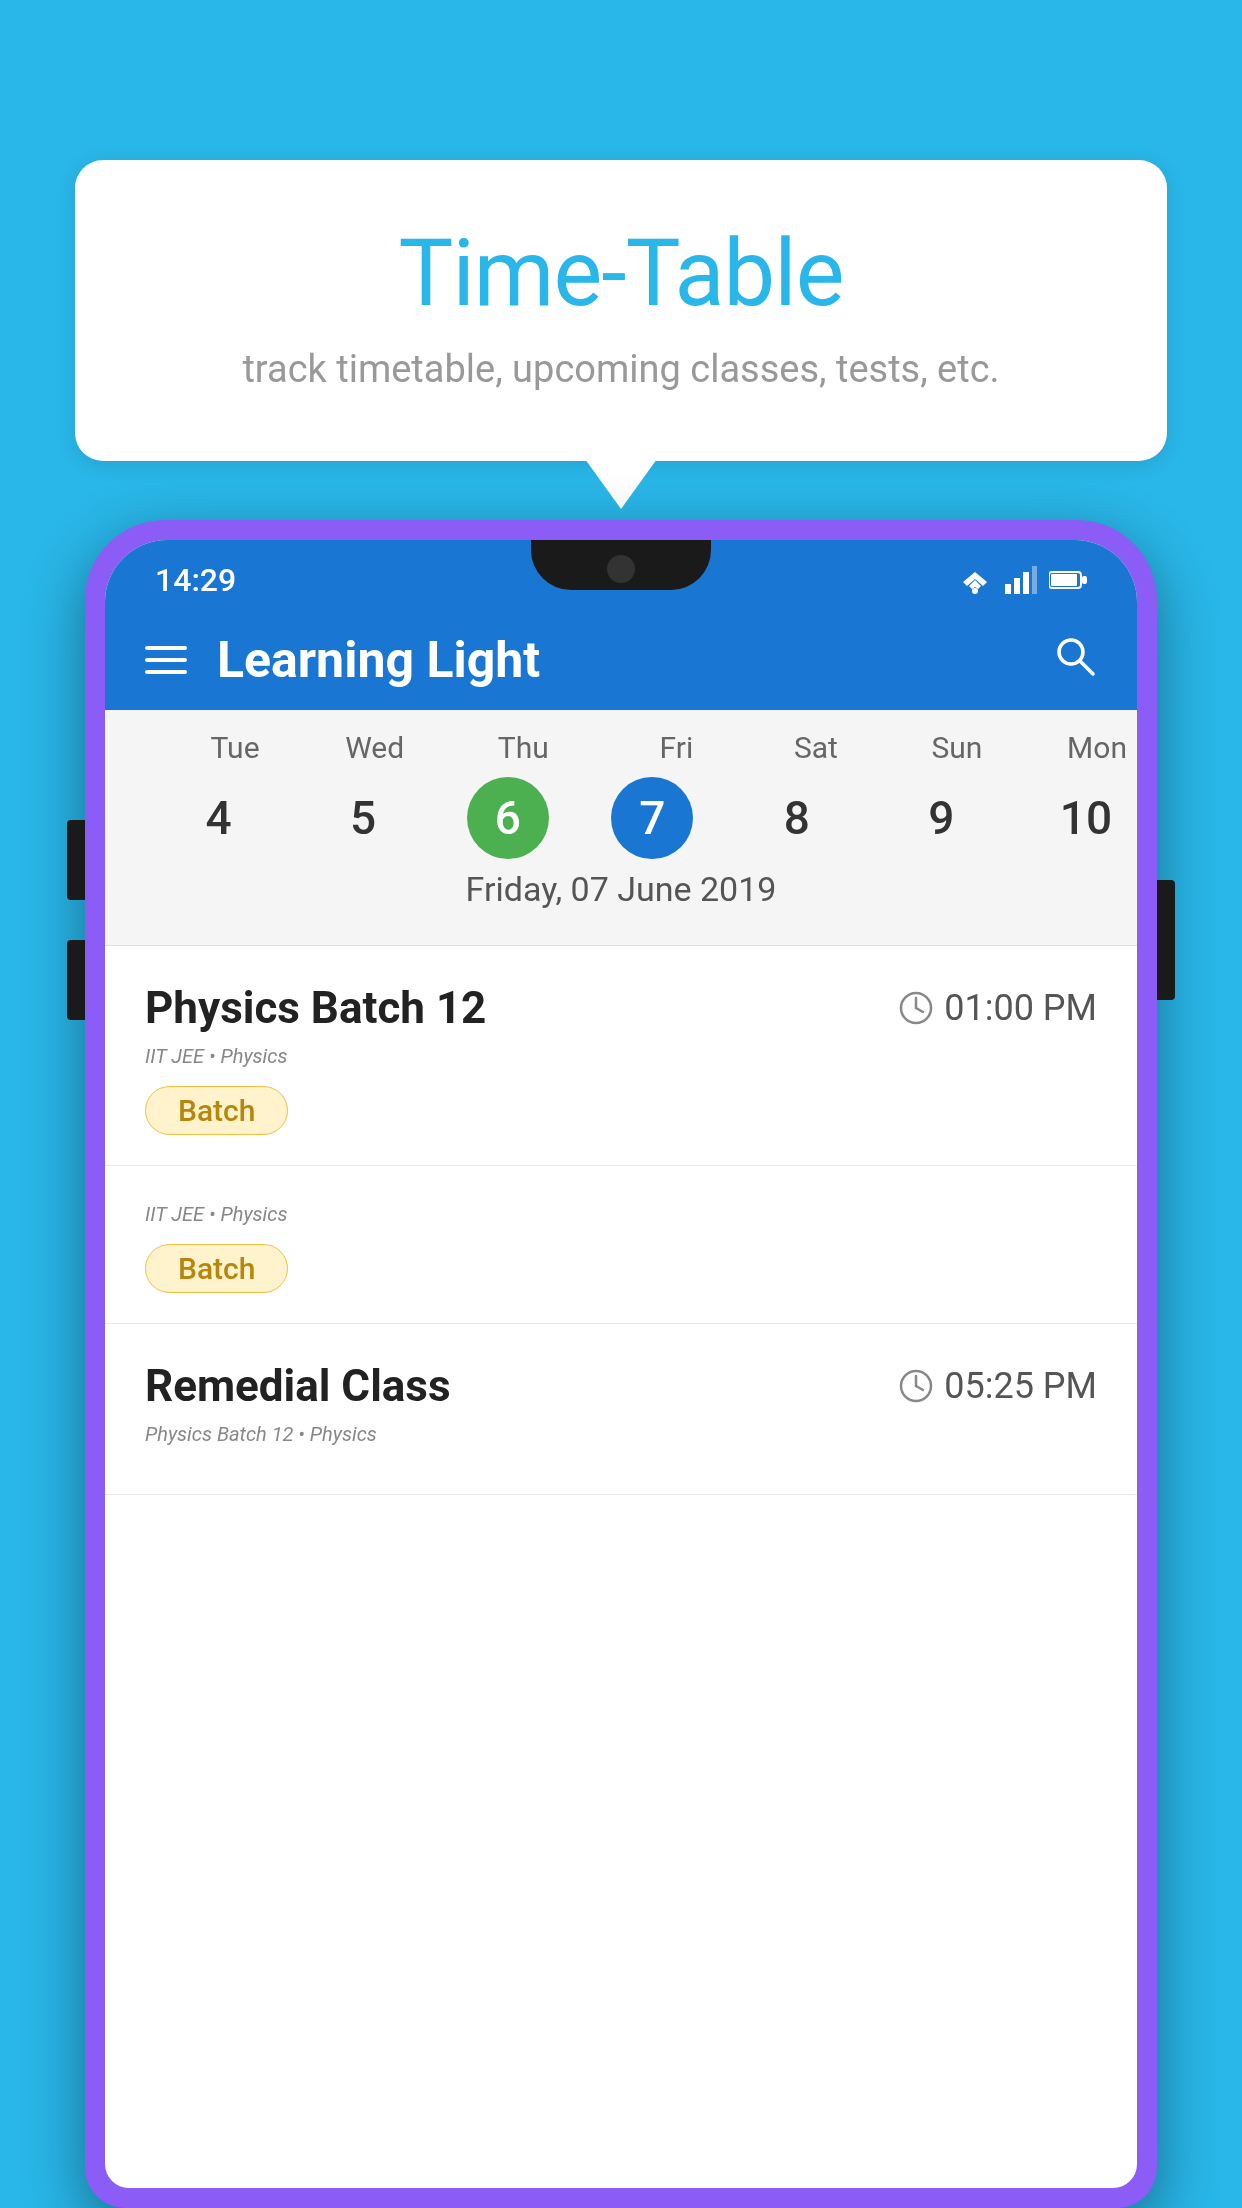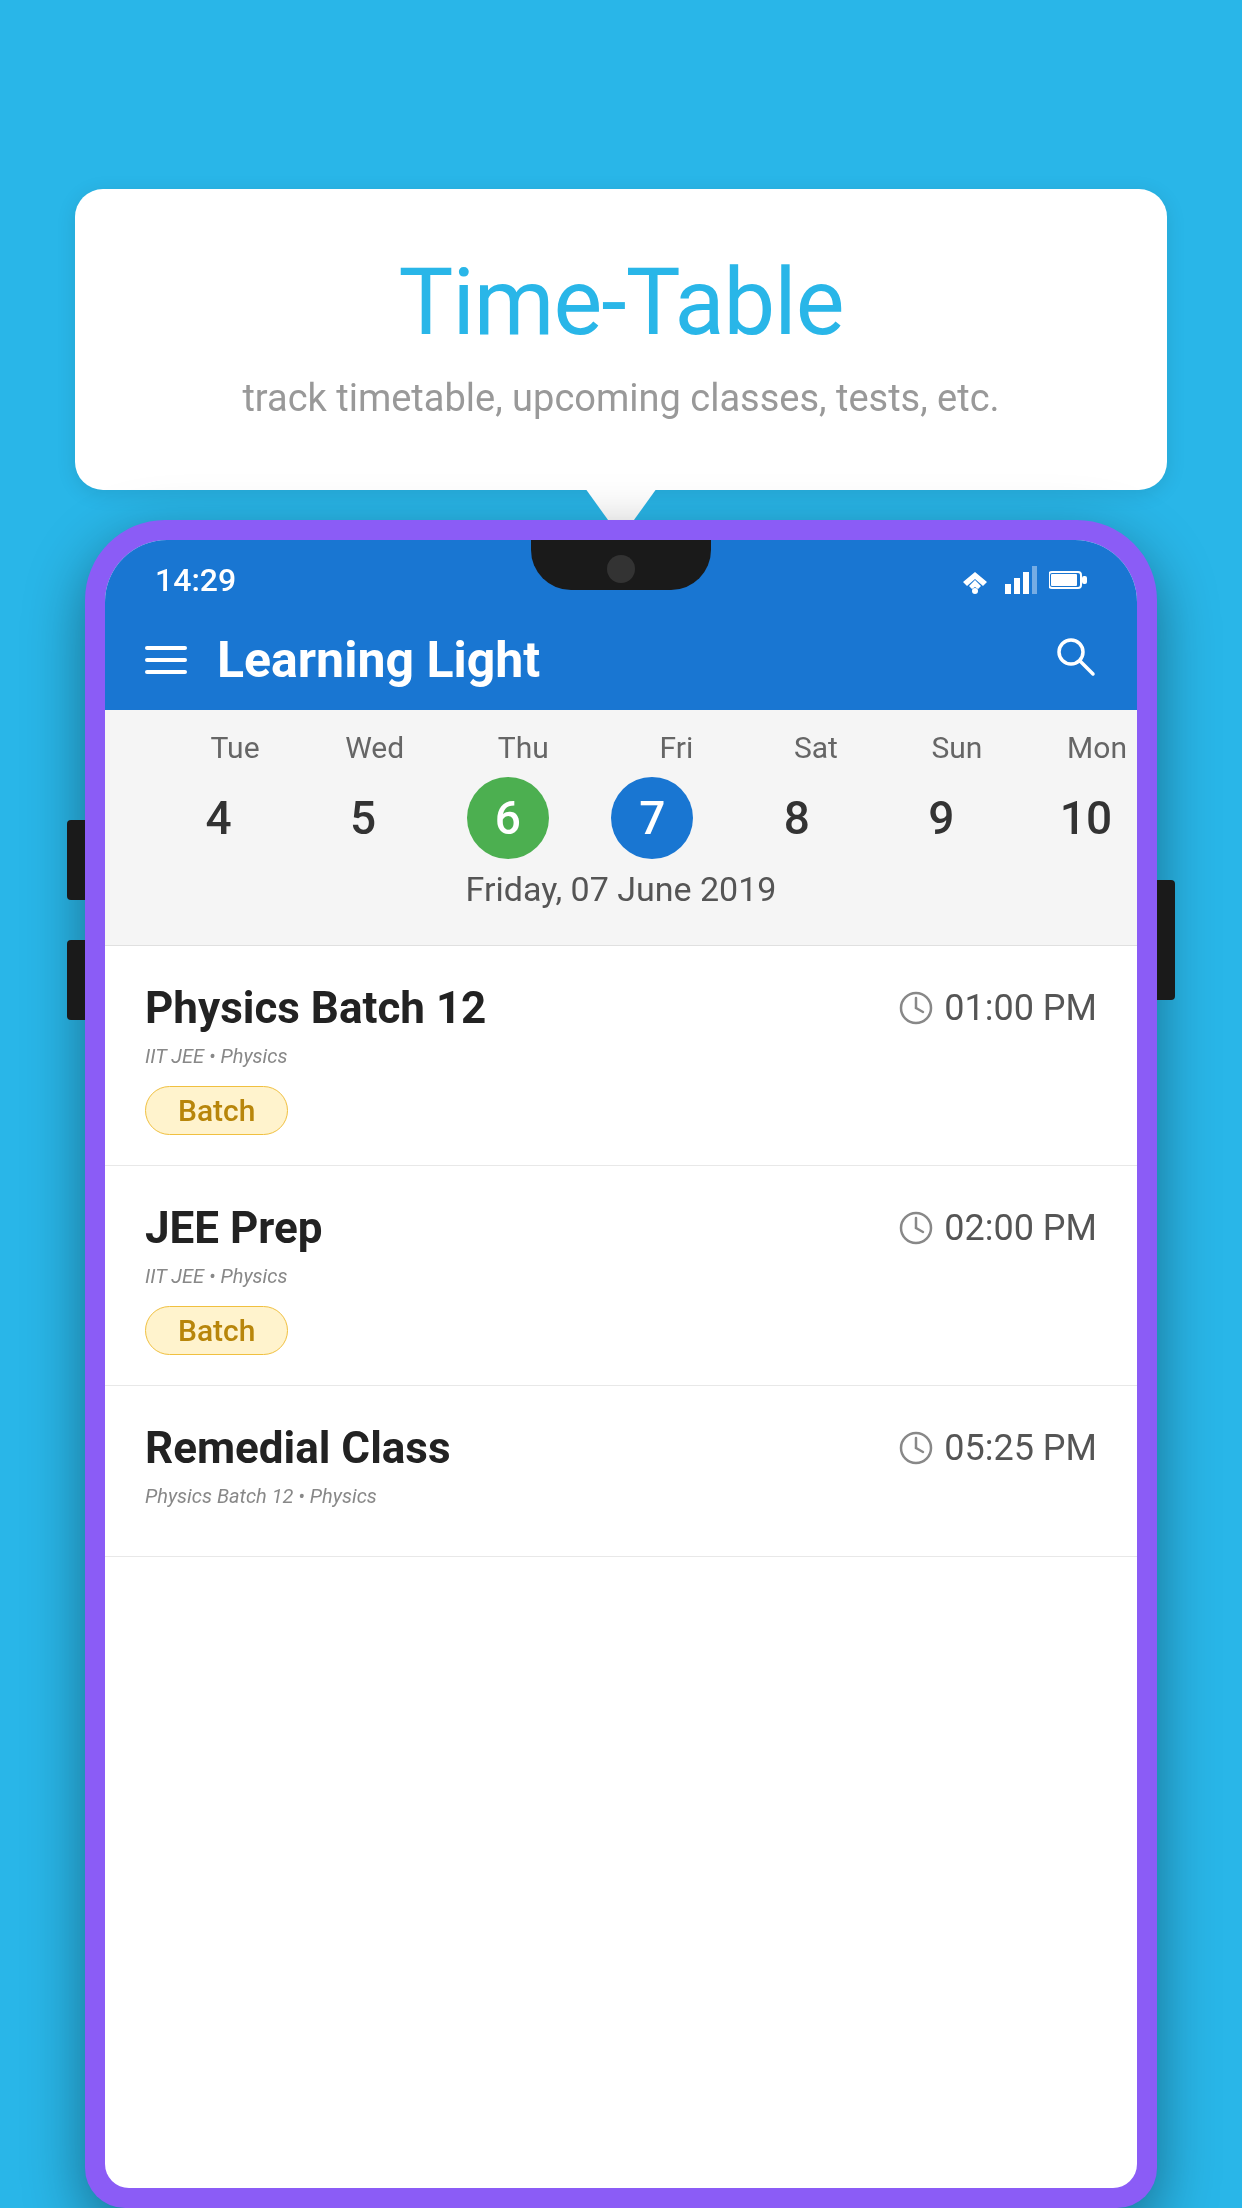--- a/index.html
+++ b/index.html
@@ -26,21 +26,20 @@
     }
 
     .speech-bubble {
       background: white;
       border-radius: 28px;
       padding: 60px 80px 70px;
       text-align: center;
       width: 100%;
       box-shadow: 0 4px 20px rgba(0,0,0,0.1);
       position: relative;
-      margin-top: 29px;
     }
 
     .speech-bubble::after {
       content: '';
       position: absolute;
       bottom: -48px;
       left: 50%;
       transform: translateX(-50%);
       width: 0;
       height: 0;
@@ -421,31 +420,20 @@
               <line x1="18" y1="18" x2="25" y2="22" stroke="#888" stroke-width="2.5" stroke-linecap="round"></line>
             </svg>
             <span>01:00 PM</span>
           </span>
         </div>
         <div class="class-meta">IIT JEE • Physics</div>
         <span class="batch-badge">Batch</span>
       </div>
 
       <div class="class-item">
-        <div class="class-item-header">
-          <span class="class-name">JEE Prep</span>
-          <span class="class-time">
-            <svg width="36" height="36" viewBox="0 0 36 36">
-              <circle cx="18" cy="18" r="15" stroke="#888" stroke-width="2.5" fill="none"></circle>
-              <line x1="18" y1="18" x2="18" y2="8" stroke="#888" stroke-width="2.5" stroke-linecap="round"></line>
-              <line x1="18" y1="18" x2="25" y2="22" stroke="#888" stroke-width="2.5" stroke-linecap="round"></line>
-            </svg>
-            <span>02:00 PM</span>
-          </span>
-        </div>
         <div class="class-meta">IIT JEE • Physics</div>
         <span class="batch-badge">Batch</span>
       </div>
 
       <div class="class-item">
         <div class="class-item-header">
           <span class="class-name">Remedial Class</span>
           <span class="class-time">
             <svg width="36" height="36" viewBox="0 0 36 36">
               <circle cx="18" cy="18" r="15" stroke="#888" stroke-width="2.5" fill="none"></circle>

